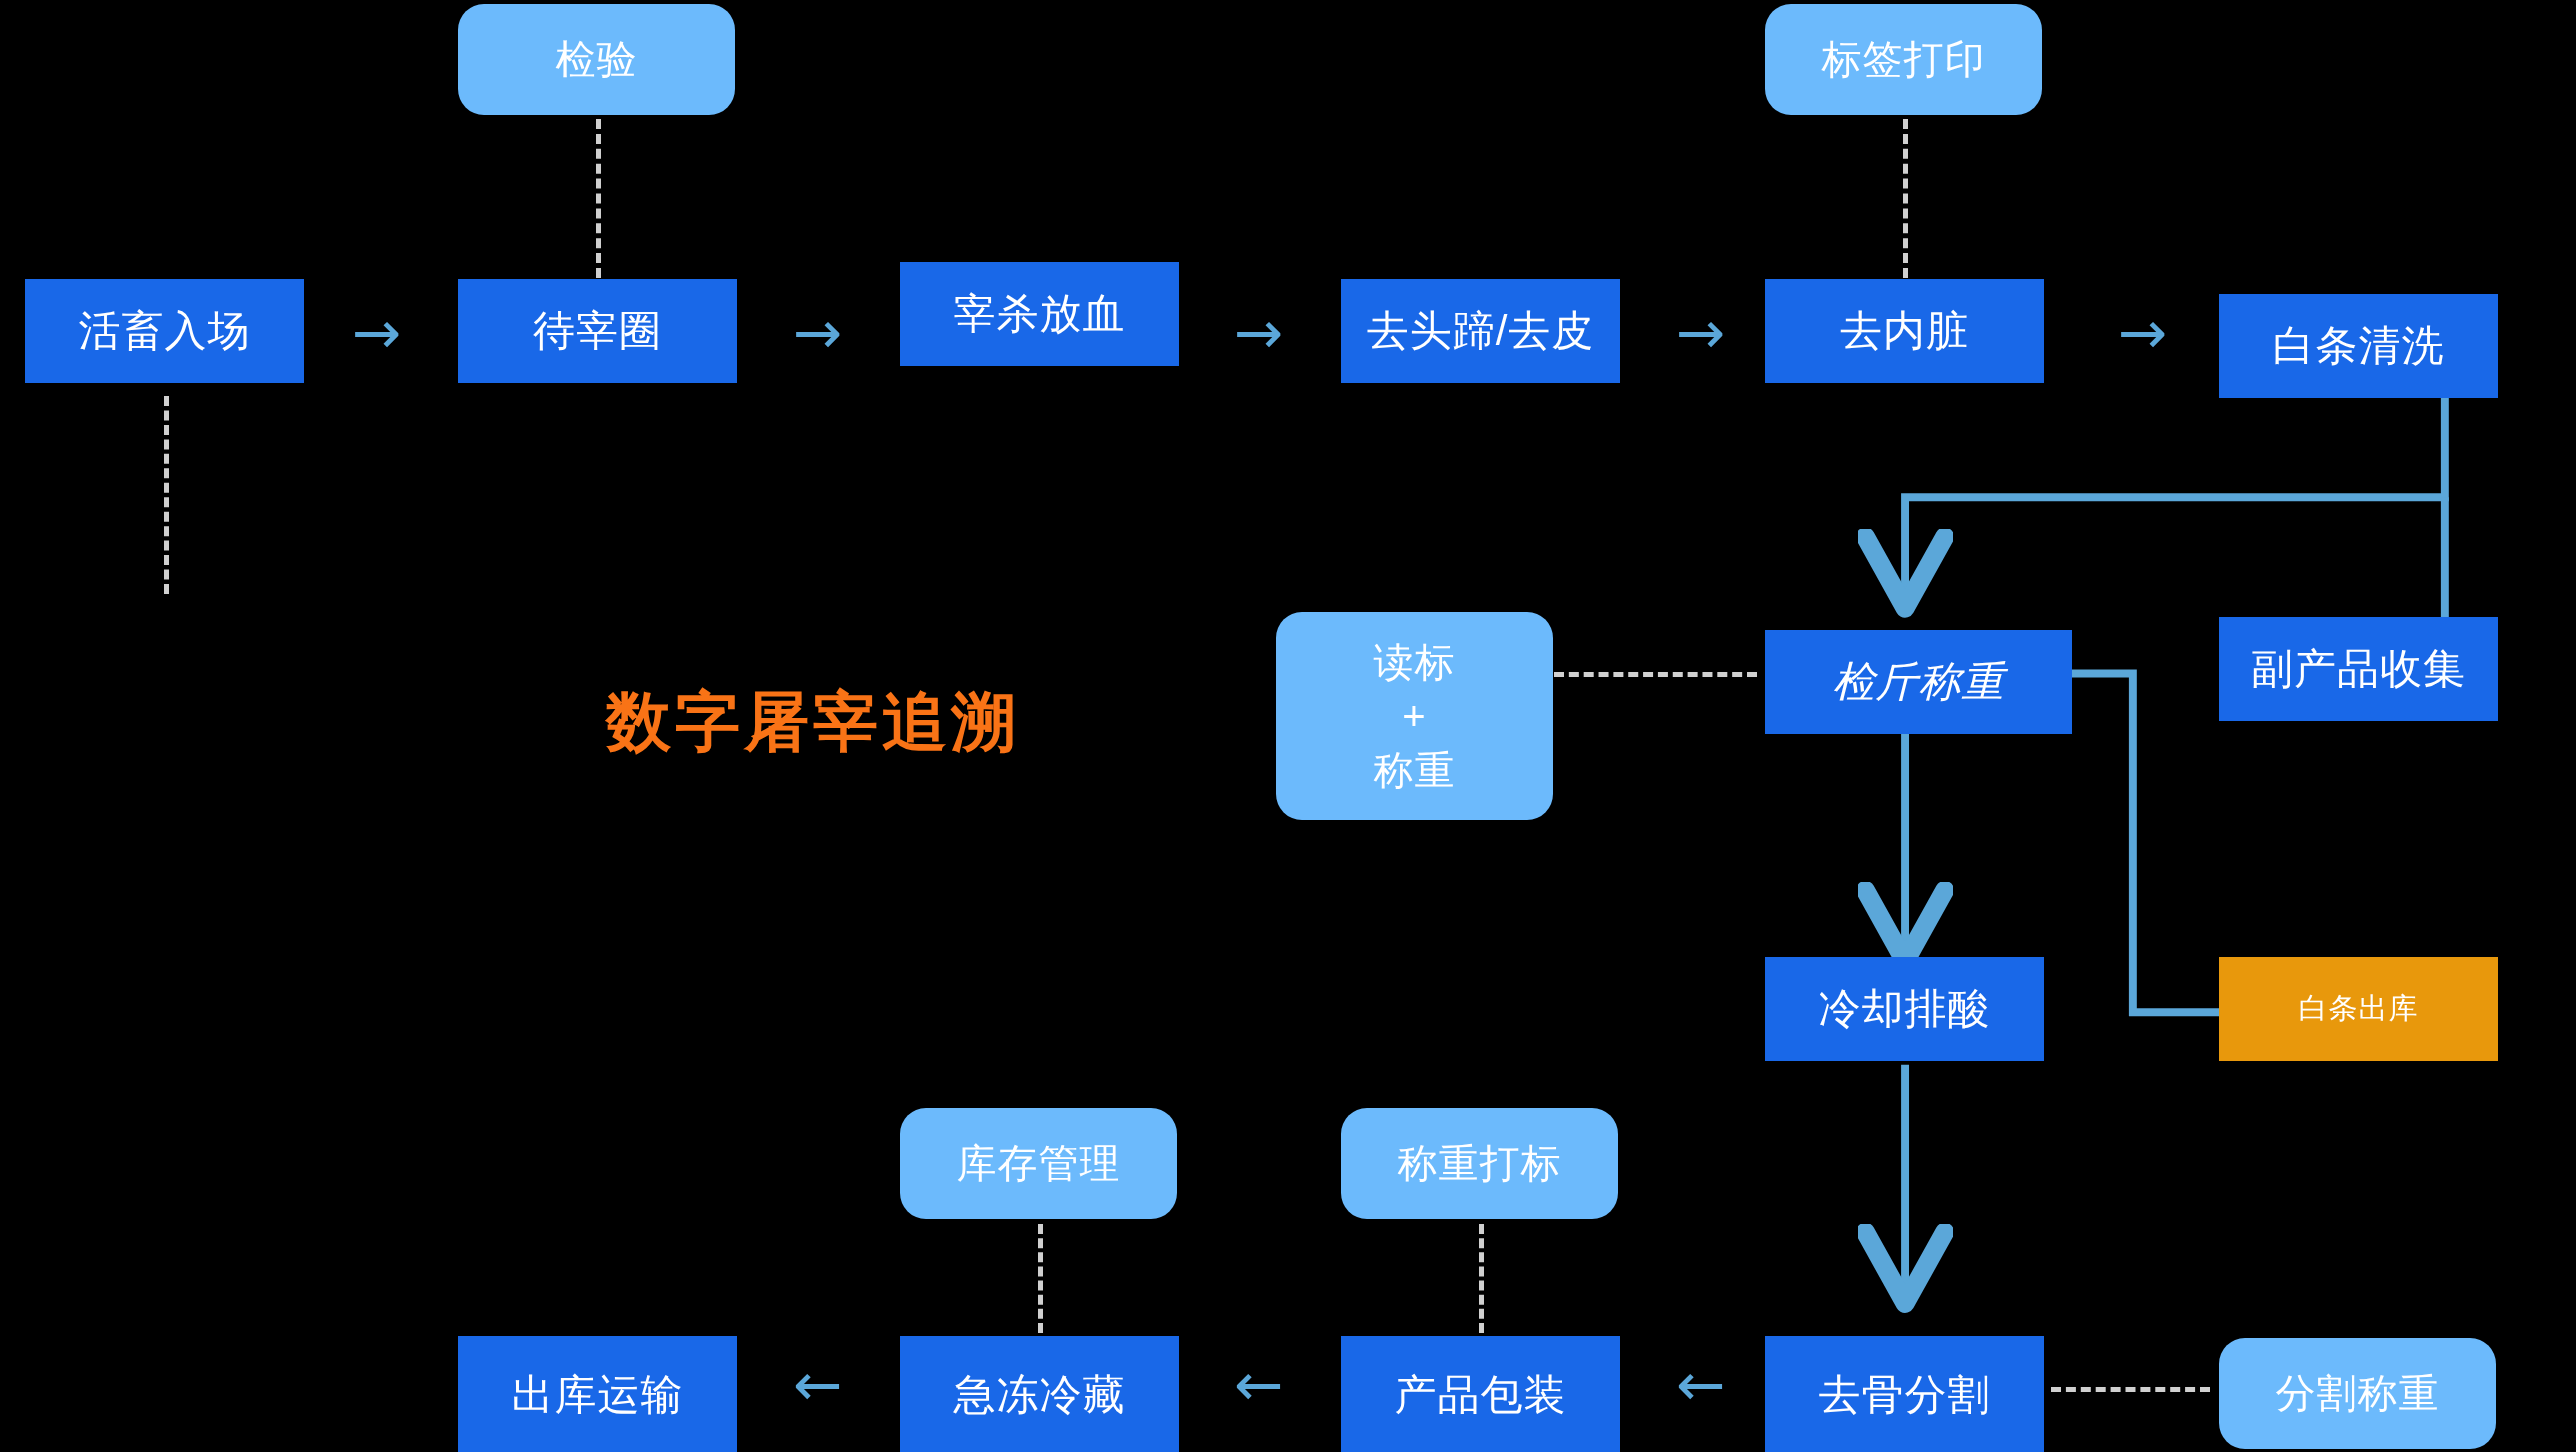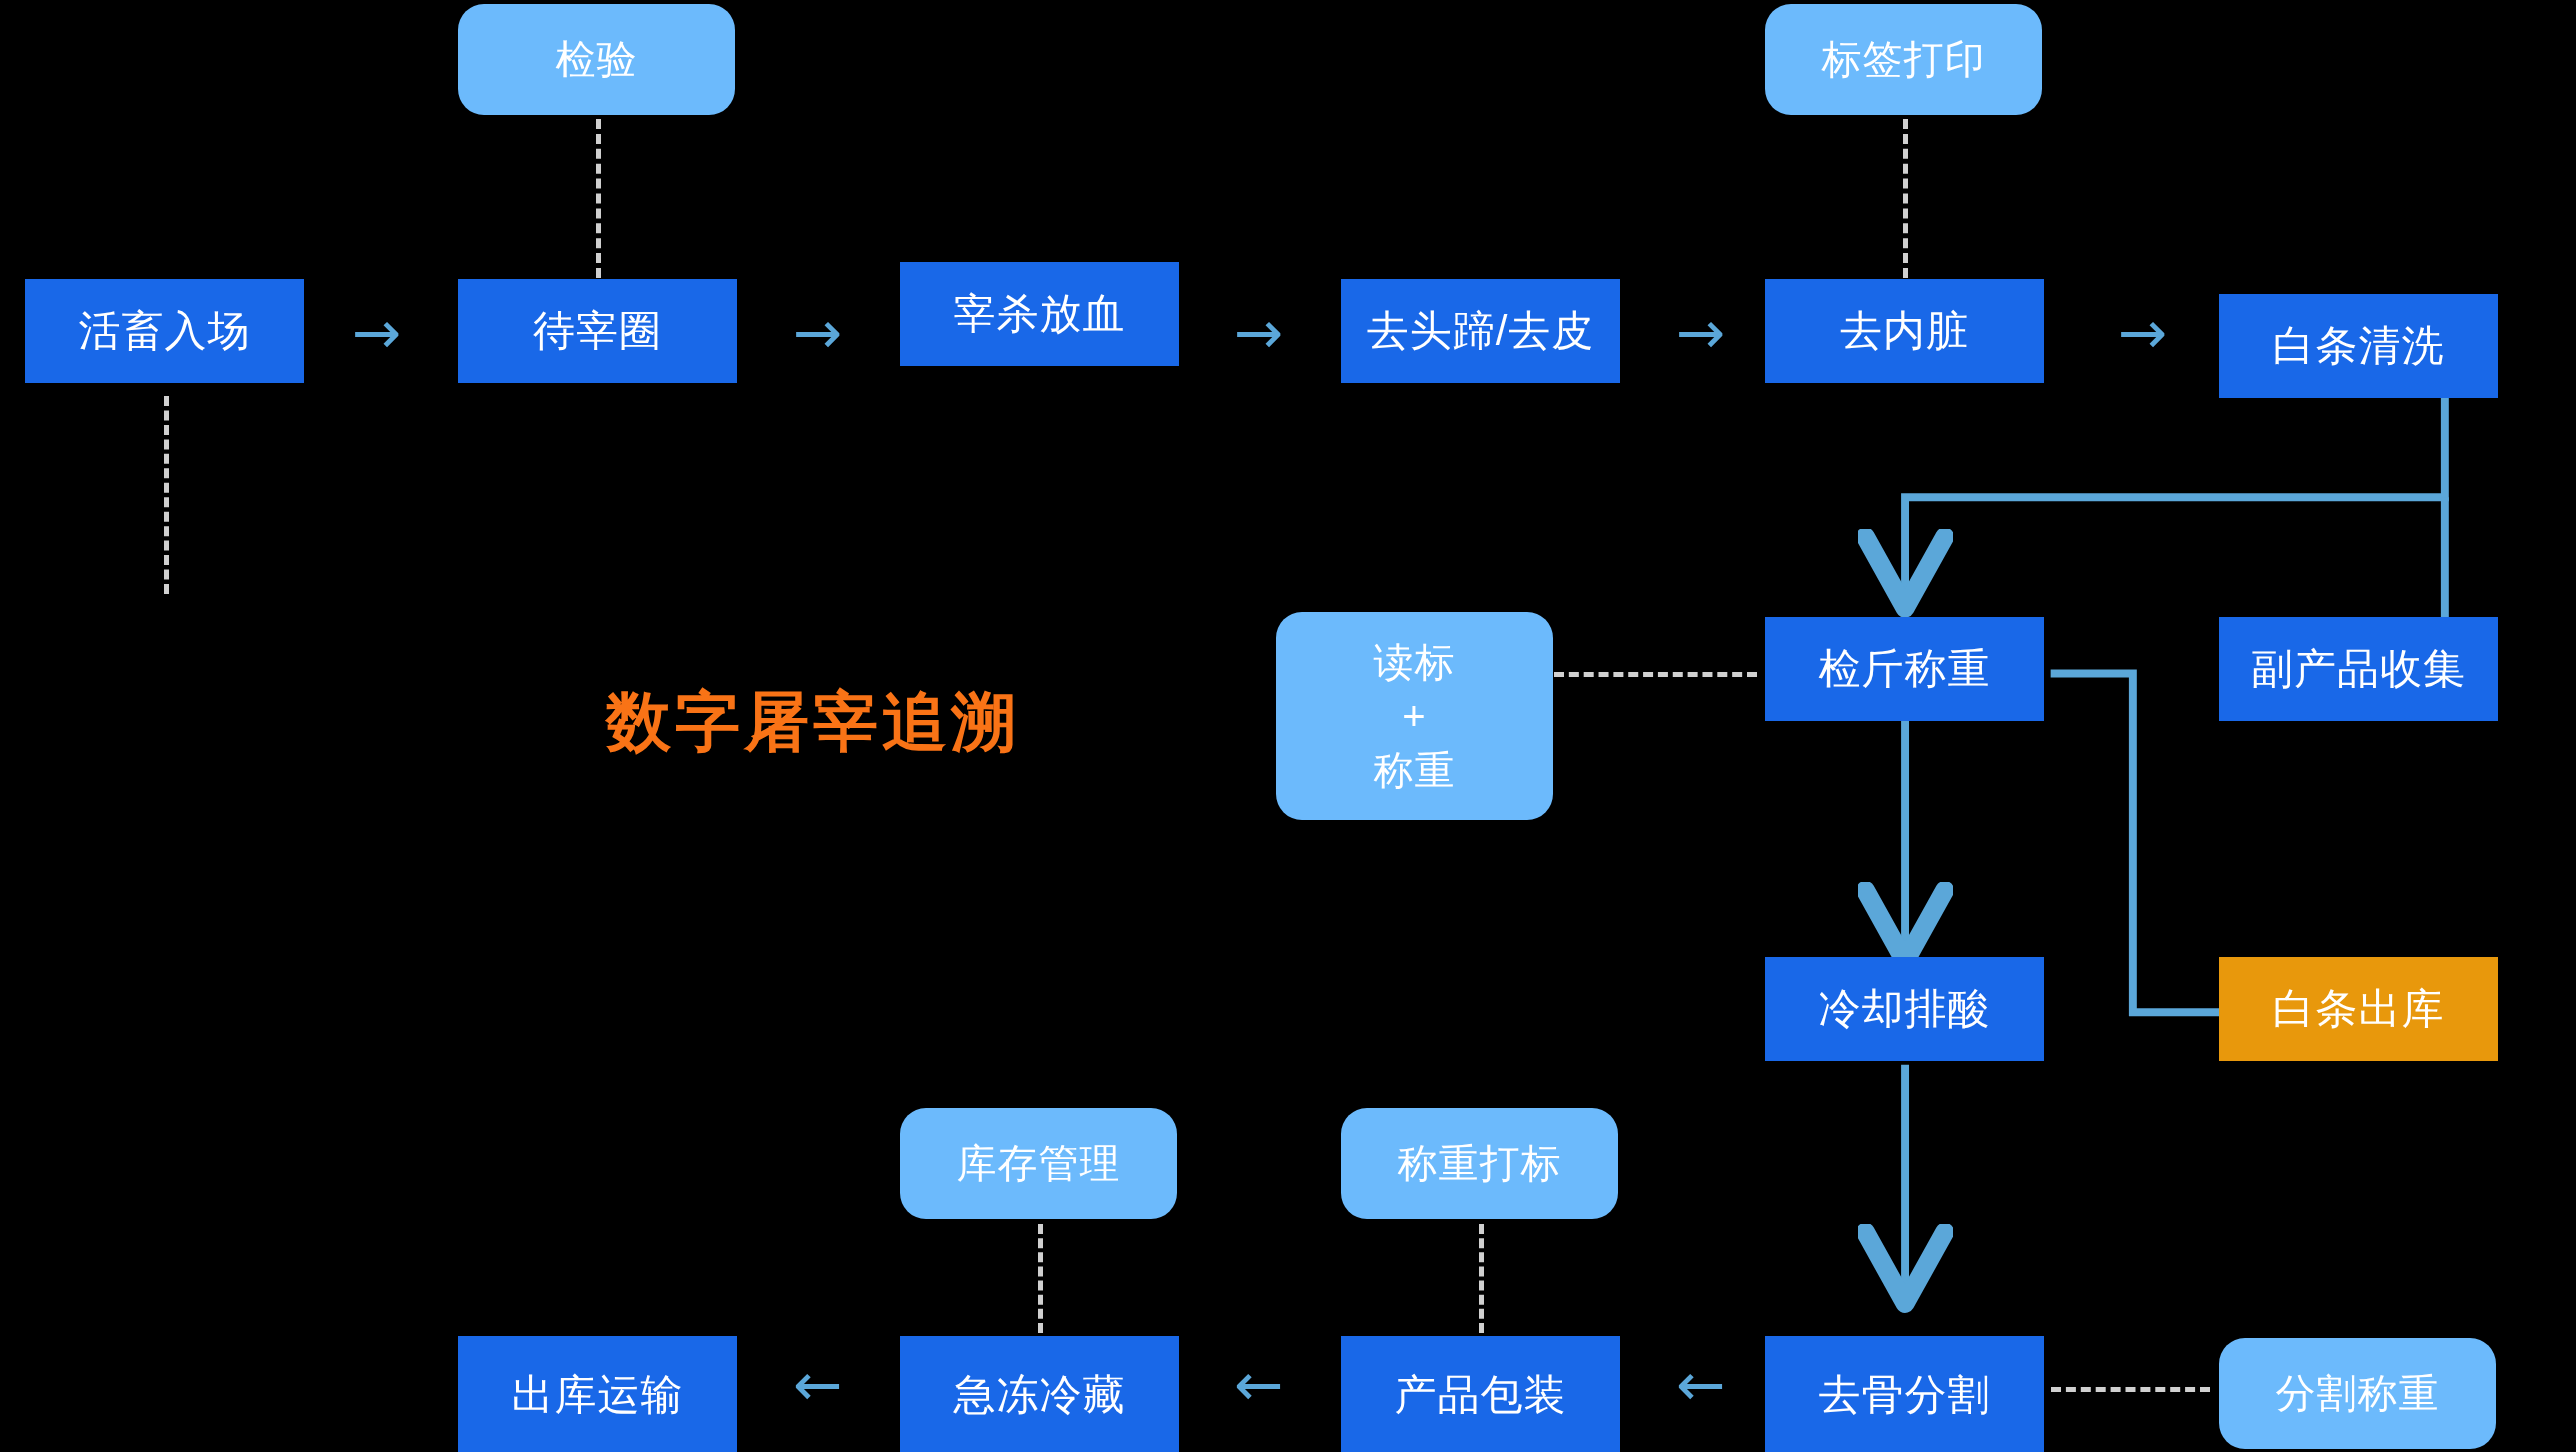--- a/index.html
+++ b/index.html
@@ -6,21 +6,21 @@
   body{width:2576px;height:1452px;overflow:hidden;
        font-family:"Liberation Sans","DejaVu Sans",sans-serif;}
   #stage{position:relative;width:2576px;height:1452px;background:#000;}
 
   
   .node{position:absolute;display:flex;align-items:center;justify-content:center;
         text-align:center;color:#fff;line-height:1.28;box-sizing:border-box;
         font-weight:400;z-index:3;}
   .proc{background:#1968e8;font-size:42px;letter-spacing:1px;}
   .aux{background:#6cbafc;border-radius:26px;font-size:40px;letter-spacing:1px;}
-  .ship{background:#e8980c;font-size:42px;letter-spacing:1px;}
+  .ship{background:#e8980c;font-size:29px;letter-spacing:1px;}
   .aux .multi{white-space:pre-line;line-height:1.35;}
 
   
   #title{position:absolute;left:606px;top:678px;font-size:65px;font-weight:bold;
          color:#f97316;letter-spacing:4px;z-index:4;white-space:nowrap;}
 
   
   .chev{position:absolute;z-index:4;color:#5ba7d9;font-size:59px;line-height:1;
         font-family:"DejaVu Sans",sans-serif;}
 
@@ -117,21 +117,21 @@
   </div>
 
   <div class="node proc" style="left:1765px;top:279px;width:279px;height:104px;">
     <span>去内脏</span>
   </div>
 
   <div class="node proc" style="left:2219px;top:294px;width:279px;height:104px;">
     <span>白条清洗</span>
   </div>
 
-  <div class="node proc" style="left:1765px;top:617px;width:279px;height:104px;">
+  <div class="node proc" style="left:1765px;top:630px;width:307px;height:104px;font-style:italic;">
     <span>检斤称重</span>
   </div>
 
   <div class="node proc" style="left:2219px;top:617px;width:279px;height:104px;">
     <span>副产品收集</span>
   </div>
 
   <div class="node proc" style="left:1765px;top:957px;width:279px;height:104px;">
     <span>冷却排酸</span>
   </div>

